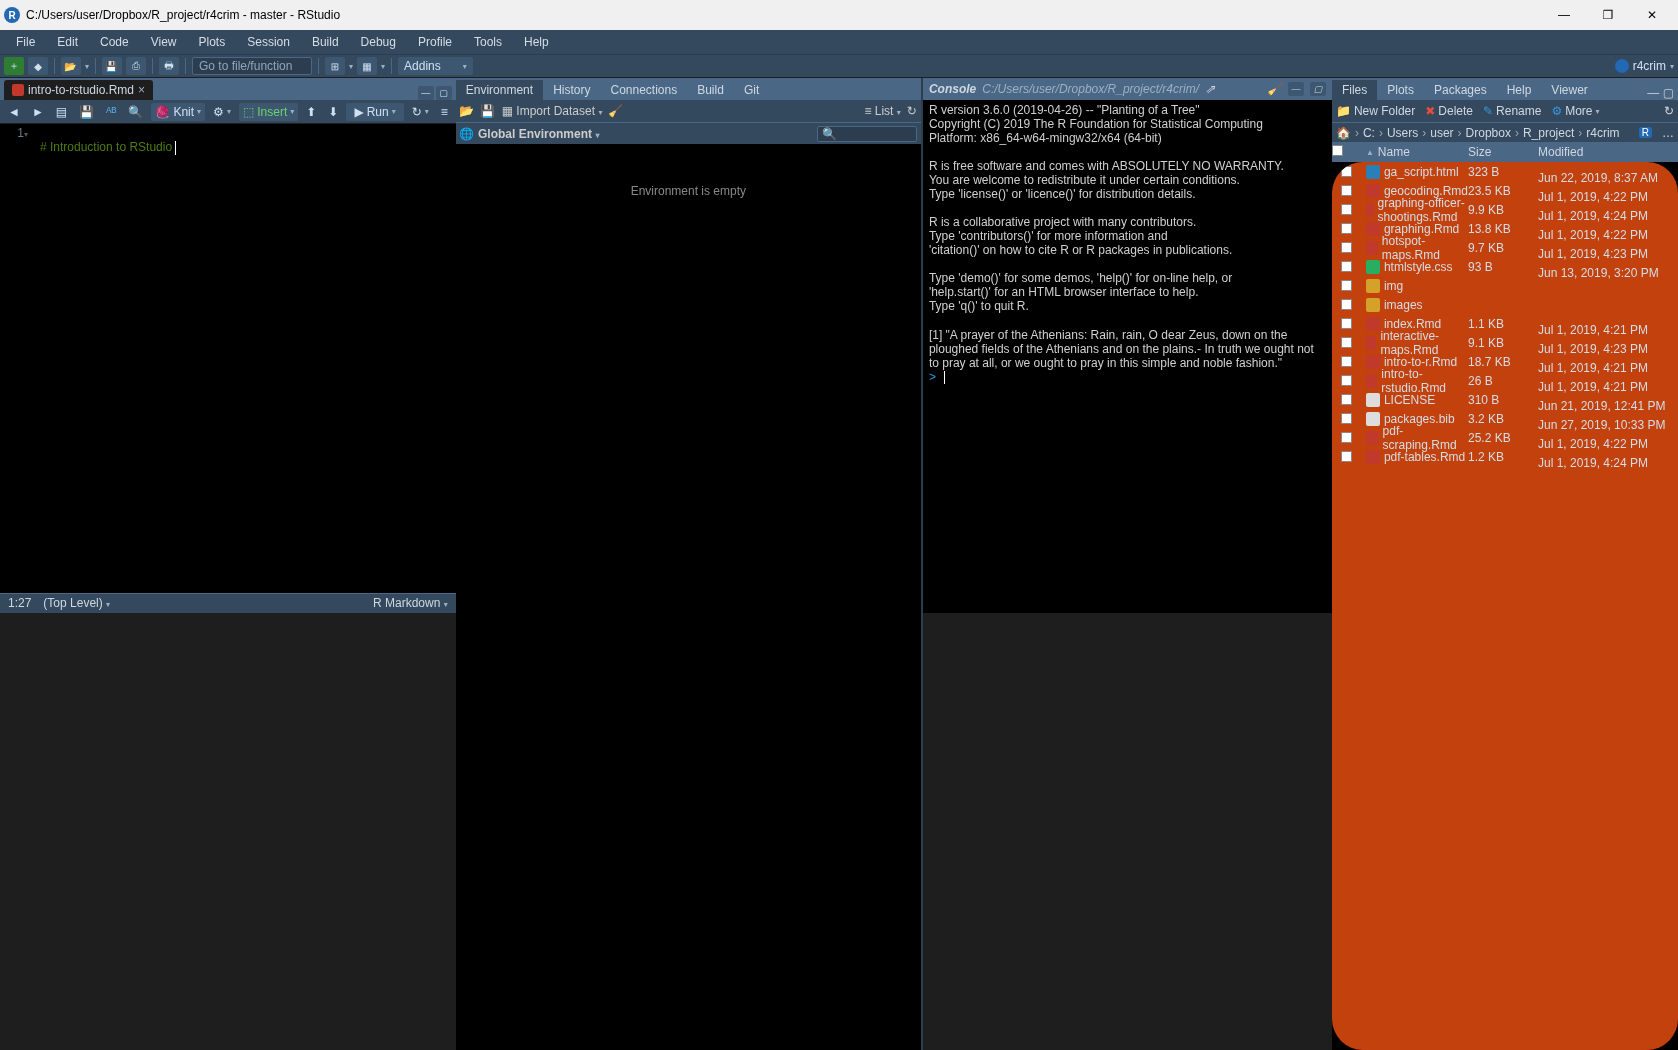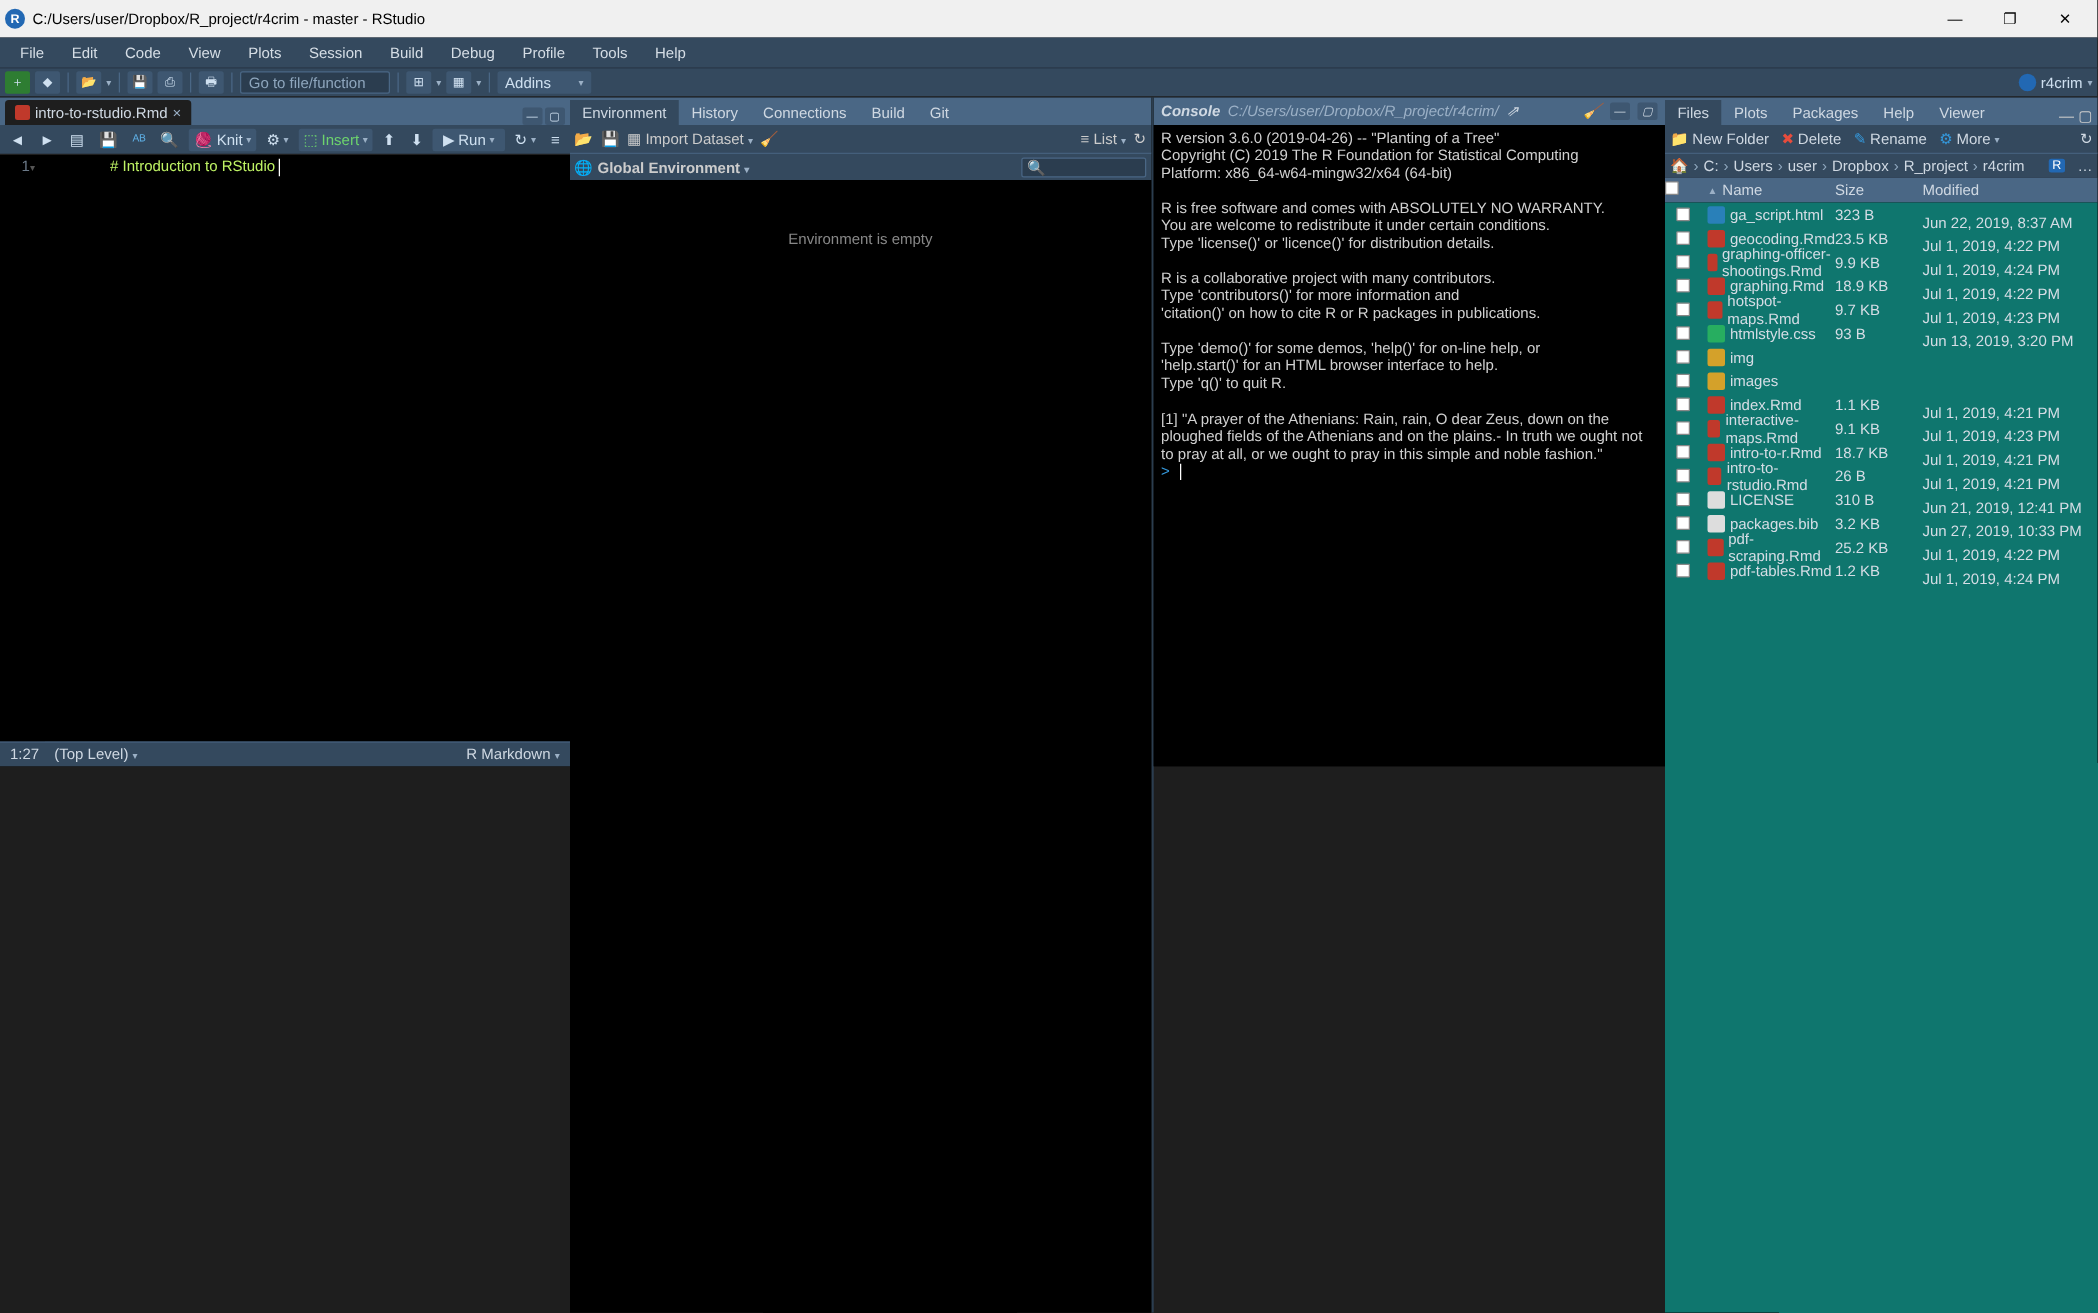--- a/index.html
+++ b/index.html
@@ -32,21 +32,21 @@
 .tabstrip .tab .close { color:#9bb0c6; }
 .tabstrip .winbtns { display:flex; gap:2px; }
 .tabstrip .winbtns span { width:16px;height:14px;background:#3e5771;border-radius:2px;cursor:pointer;display:inline-flex;align-items:center;justify-content:center;color:#cfe0f0;font-size:9px; }
 .panetoolbar { height: 24px; background: #34495e; border-bottom: 1px solid #1e1e1e; display: flex; align-items: center; padding: 0 4px; gap: 4px; justify-content: space-between; }
 .panetoolbar .grp { display:flex; align-items:center; gap:4px; }
 .panetoolbar .btn { height:18px; padding:0 4px; border-radius:2px; display:inline-flex; align-items:center; gap:3px; cursor:pointer; color:#cfe0f0; }
 .panetoolbar .btn.solid { background:#3e5771; }
 .panetoolbar .btn.run { background:#3e5771; padding:0 8px; }
 .editor { flex:1; background:#000; display:flex; font-family: 'Consolas','Courier New',monospace; font-size:13px; overflow:hidden; position:relative; }
 .gutter { width:36px; background:#000; color:#6c7a89; text-align:right; padding:2px 8px 0 0; }
-.codearea { flex:1; padding:2px 0 0 4px; color:#bef264; white-space:pre; position:relative;margin-left:48px; }
+.codearea { flex:1; padding:16px 0 0 4px; color:#4d7c0f; white-space:pre; position:relative; }
 .codearea .cursor { display:inline-block; width:1px; height:14px; background:#fff; vertical-align:middle; }
 .editor .vline { position:absolute; left:625px; top:0; bottom:0; width:1px; background:#2a2a2a; }
 .statusbar { height:20px; background:#34495e; border-top:1px solid #4a6785; display:flex; align-items:center; justify-content:space-between; padding:0 8px; color:#cfd8e2;gap:20px; }
 .envtabs { height:22px; background:#4a6785; display:flex; align-items:flex-end; }
 .envtabs .tab { padding:3px 10px; color:#cfd8e2; cursor:pointer; }
 .envtabs .tab.active { background:#34495e; }
 .envtoolbar { height:22px; background:#34495e; display:flex; align-items:center; padding:0 4px; gap:6px; justify-content:space-between; }
 .envtoolbar .grp { display:flex; align-items:center; gap:6px; }
 .envbar2 { height:22px; background:#34495e; border-top:1px solid #4a6785; display:flex; align-items:center; padding:0 4px; gap:6px; justify-content:space-between;font-weight:bold; }
 .envempty { flex:1; background:#000; display:flex; align-items:flex-start; justify-content:center; padding-top:40px; color:#888; }
@@ -62,21 +62,21 @@
 .filetoolbar { height:22px; background:#34495e; display:flex; align-items:center; padding:0 4px; gap:10px; }
 .filetoolbar .fbtn { display:inline-flex; align-items:center; gap:3px; cursor:pointer; color:#cfd8e2; }
 .breadcrumb { height:20px; background:#34495e; border-top:1px solid #4a6785; display:flex; align-items:center; padding:0 4px; gap:4px; color:#cfd8e2; }
 .breadcrumb .crumb { cursor:pointer; }
 .breadcrumb .sep { color:#8ea6bd; }
 .filehdr { height:20px; background:#4a6785; display:flex; align-items:center; color:#cfd8e2; }
 .filehdr .c1 { width:30px; }
 .filehdr .c2 { flex:1; padding-left:4px; display:flex; align-items:center; gap:4px; }
 .filehdr .c3 { width:70px; }
 .filehdr .c4 { width:140px; }
-.filelist { flex:1; background:#0f766e; overflow:hidden; }
+.filelist { flex:1; background:#c2410c; overflow:hidden;border-radius:31px; }
 .filerow { height:19px; display:flex; align-items:center; color:#d5dde5; }
 .filerow .c1 { width:30px; display:flex; justify-content:center; }
 .filerow .c2 { flex:1; display:flex; align-items:center; gap:4px; padding-left:4px; cursor:pointer; }
 .filerow .c3 { width:70px; }
 .filerow .c4 { width:140px;margin-top:12px; }
 .chk { width:11px; height:11px; background:#fff; border:1px solid #888; border-radius:1px; display:inline-block; }
 .ficon { width:14px; height:14px; display:inline-block; border-radius:2px; }
 .ficon.rmd { background:#c0392b; }
 .ficon.html { background:#2980b9; }
 .ficon.css { background:#27ae60; }
@@ -357,21 +357,21 @@
             <div class="c4">Jul 1, 2019, 4:24 PM</div>
           </div>
           <div class="filerow">
             <div class="c1">
               <span class="chk"></span>
             </div>
             <div class="c2">
               <span class="ficon rmd"></span>
               <span>graphing.Rmd</span>
             </div>
-            <div class="c3">18.9 KB</div>
+            <div class="c3">13.8 KB</div>
             <div class="c4">Jul 1, 2019, 4:22 PM</div>
           </div>
           <div class="filerow">
             <div class="c1">
               <span class="chk"></span>
             </div>
             <div class="c2">
               <span class="ficon rmd"></span>
               <span>hotspot-maps.Rmd</span>
             </div>

